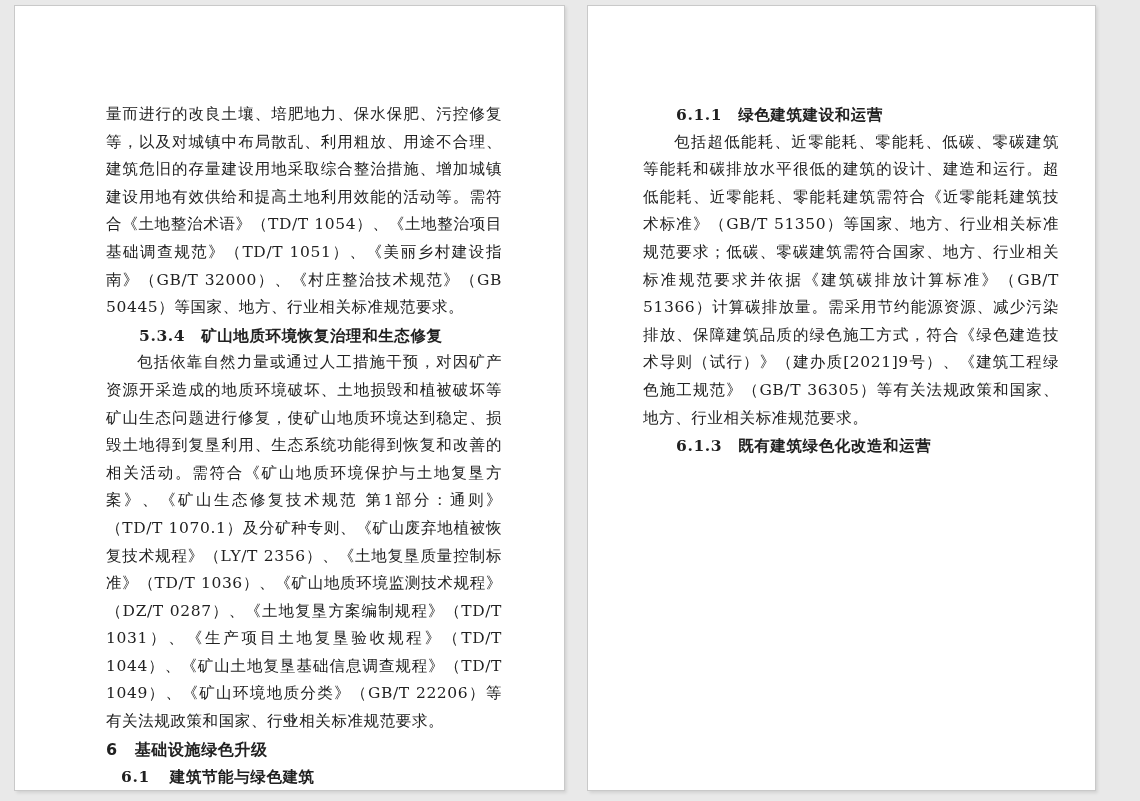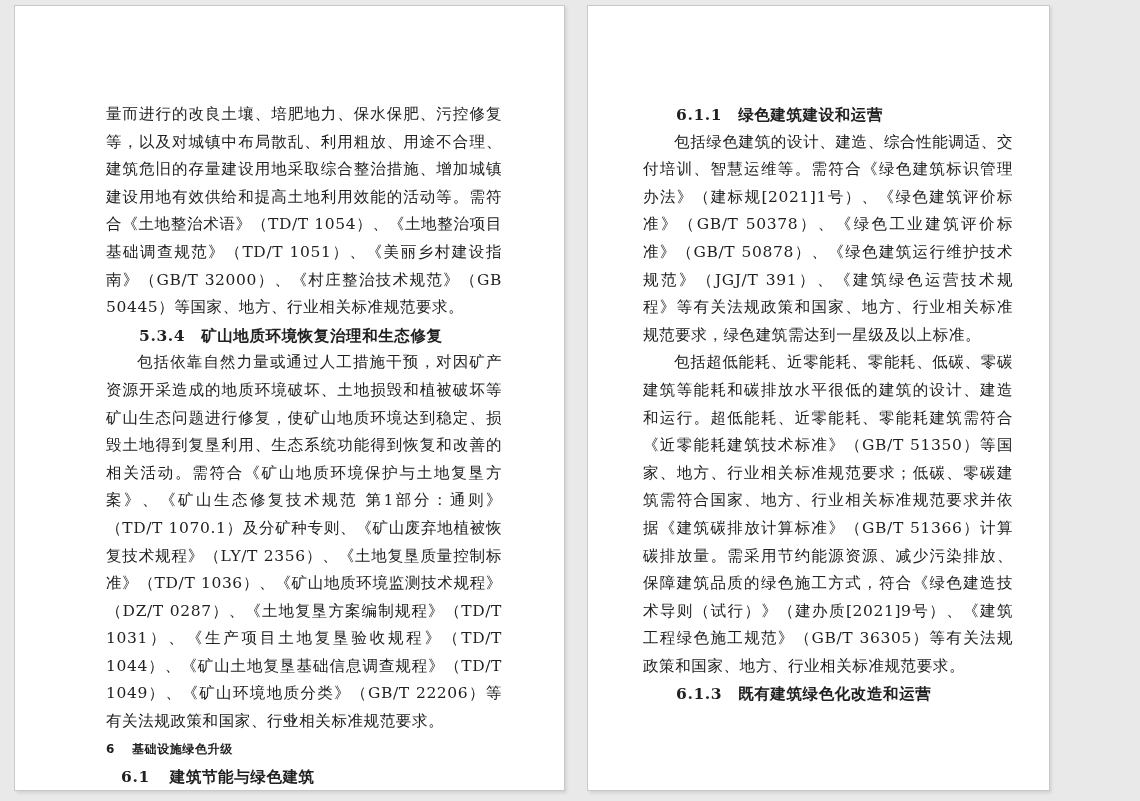--- a/index.html
+++ b/index.html
@@ -23,21 +23,21 @@
   }
   .page {
     position: absolute;
     top: 5px;
     height: 786px;
     background: var(--page);
     border: 1px solid var(--edge);
     box-shadow: 1.5px 2px 3px rgba(0,0,0,0.10);
   }
   .page-left  { left: 14px;  width: 551px; }
-  .page-right { left: 587px; width: 463px; }
+  .page-right { left: 587px; width: 509px; }
 
   .page-content {
     position: absolute;
     top: 95px;
     font-size: 15.5px;
     line-height: 27.6px;
     letter-spacing: 0.6px;
     text-align: justify;
   }
   .page-left  .page-content { left: 55px; right: 62px; margin-left: 36px; }
@@ -46,21 +46,21 @@
   .para {
     margin: 0;
     text-indent: 2em;
     text-align: justify;
   }
   .para.noindent { text-indent: 0; }
 
   .h1 {
     font-family: "DejaVu Sans", "Liberation Sans", sans-serif;
     font-weight: 700;
-    font-size: 12px;
+    font-size: 16px;
   }
   .h1 .num { margin-right: 17px; }
 
   .h2 {
     padding-left: 15px;
     font-weight: 700;
   }
   .h2 .num { margin-right: 20px; }
 
   .h3 {
@@ -92,19 +92,18 @@
         <div class="h2"><span class="num">6.1</span><span class="ht">建筑节能与绿色建筑</span></div>
       </div>
     <div class="page-footer">
       <span>65</span>
     </div>
   </div>
 
   <div class="page page-right">
     <div class="page-content">
         <div class="h3"><span class="num">6.1.1</span><span class="ht">绿色建筑建设和运营</span></div>
-        <p class="para">包括绿色建筑的设计、建造、综合性能调适、交付培训、智慧运维等。需符合《绿色建筑标识管理办法》（建标规[2021]1号）、《绿色建筑评价标准》（GB/T 50378）、《绿色工业建筑评价标准》（GB/T 50878）、《绿色建筑运行维护技术规范》（JGJ/T 391）、《建筑绿色运营技术规程》等有关法规政策和国家、地方、行业相关标准规范要求，绿色建筑需达到一星级及以上标准。</p>
         <p class="para">包括超低能耗、近零能耗、零能耗、低碳、零碳建筑等能耗和碳排放水平很低的建筑的设计、建造和运行。超低能耗、近零能耗、零能耗建筑需符合《近零能耗建筑技术标准》（GB/T 51350）等国家、地方、行业相关标准规范要求；低碳、零碳建筑需符合国家、地方、行业相关标准规范要求并依据《建筑碳排放计算标准》（GB/T 51366）计算碳排放量。需采用节约能源资源、减少污染排放、保障建筑品质的绿色施工方式，符合《绿色建造技术导则（试行）》（建办质[2021]9号）、《建筑工程绿色施工规范》（GB/T 36305）等有关法规政策和国家、地方、行业相关标准规范要求。</p>
         <div class="h3"><span class="num">6.1.3</span><span class="ht">既有建筑绿色化改造和运营</span></div>
       </div>
   </div>
 
 </div>
 
 </body></html>

